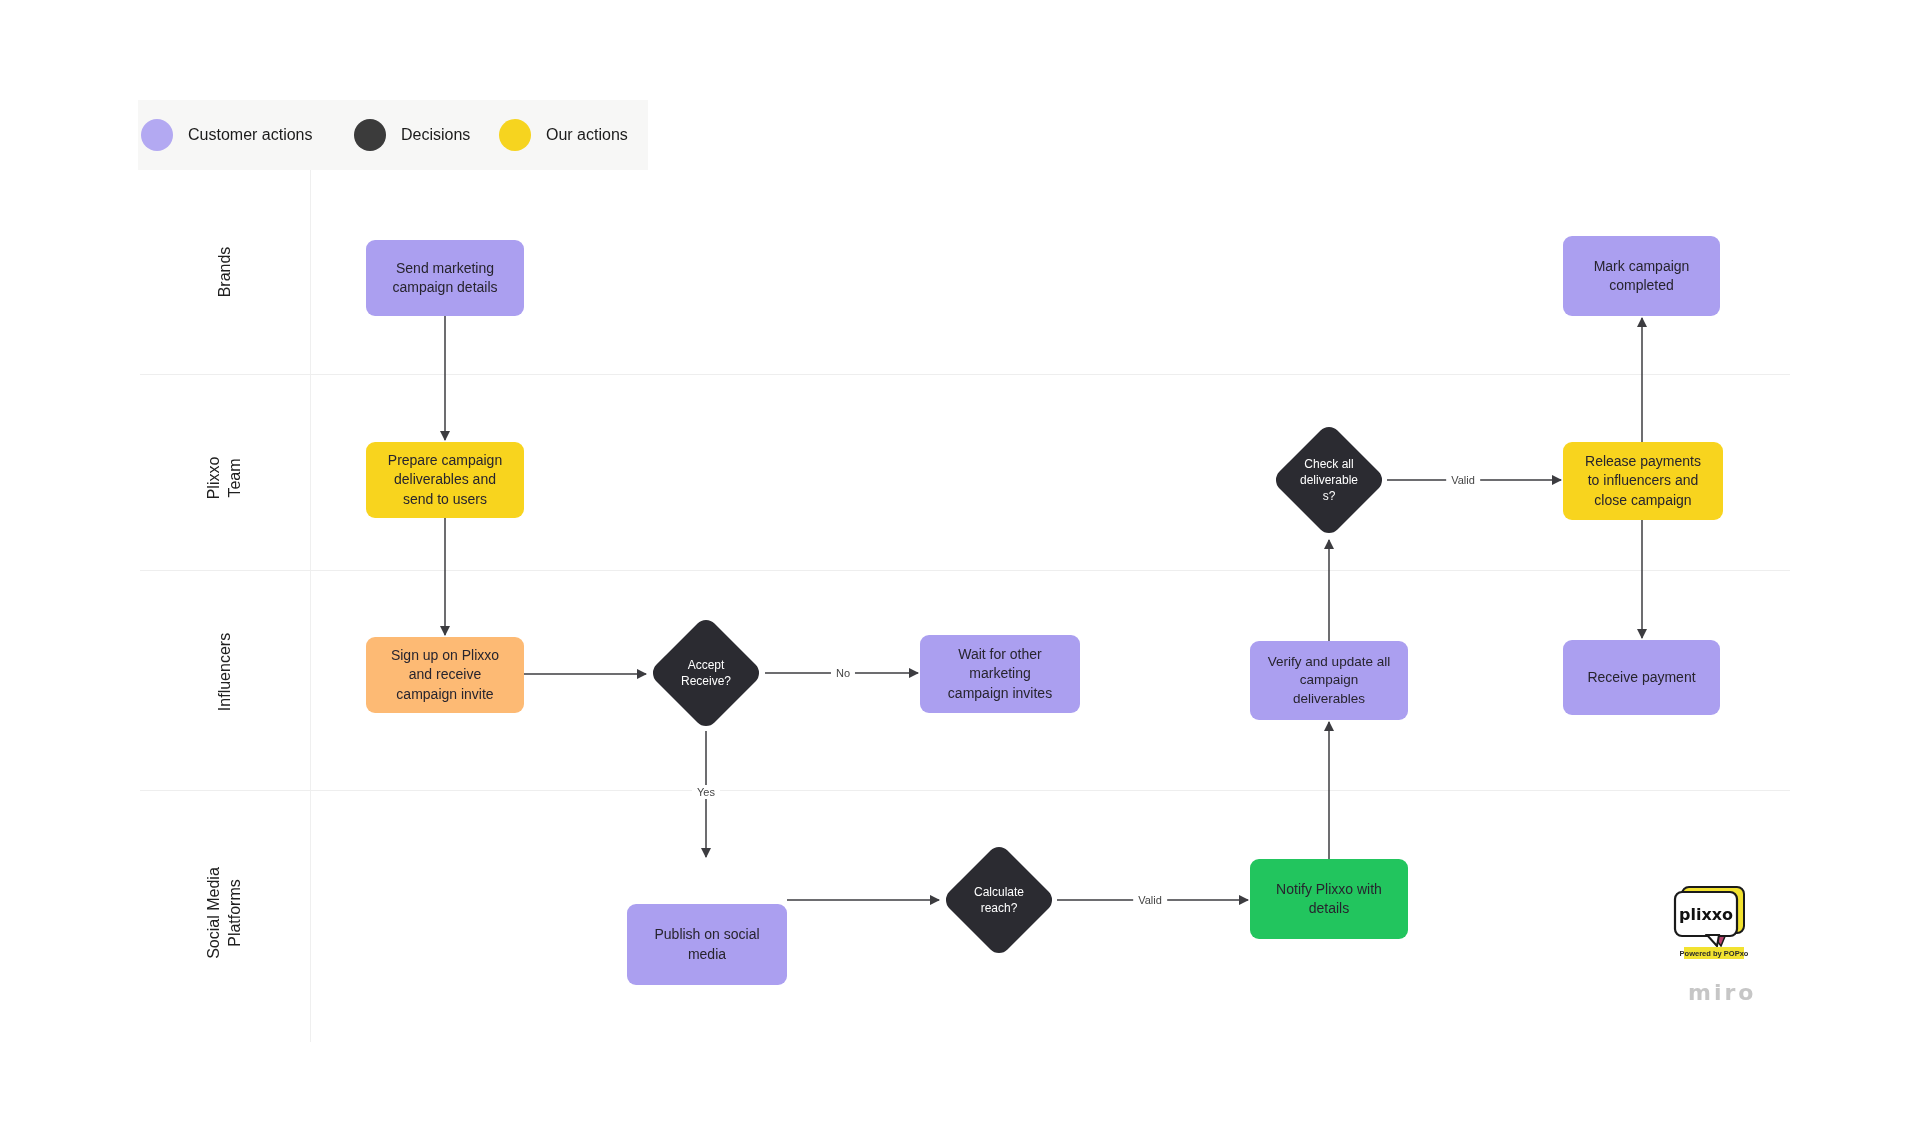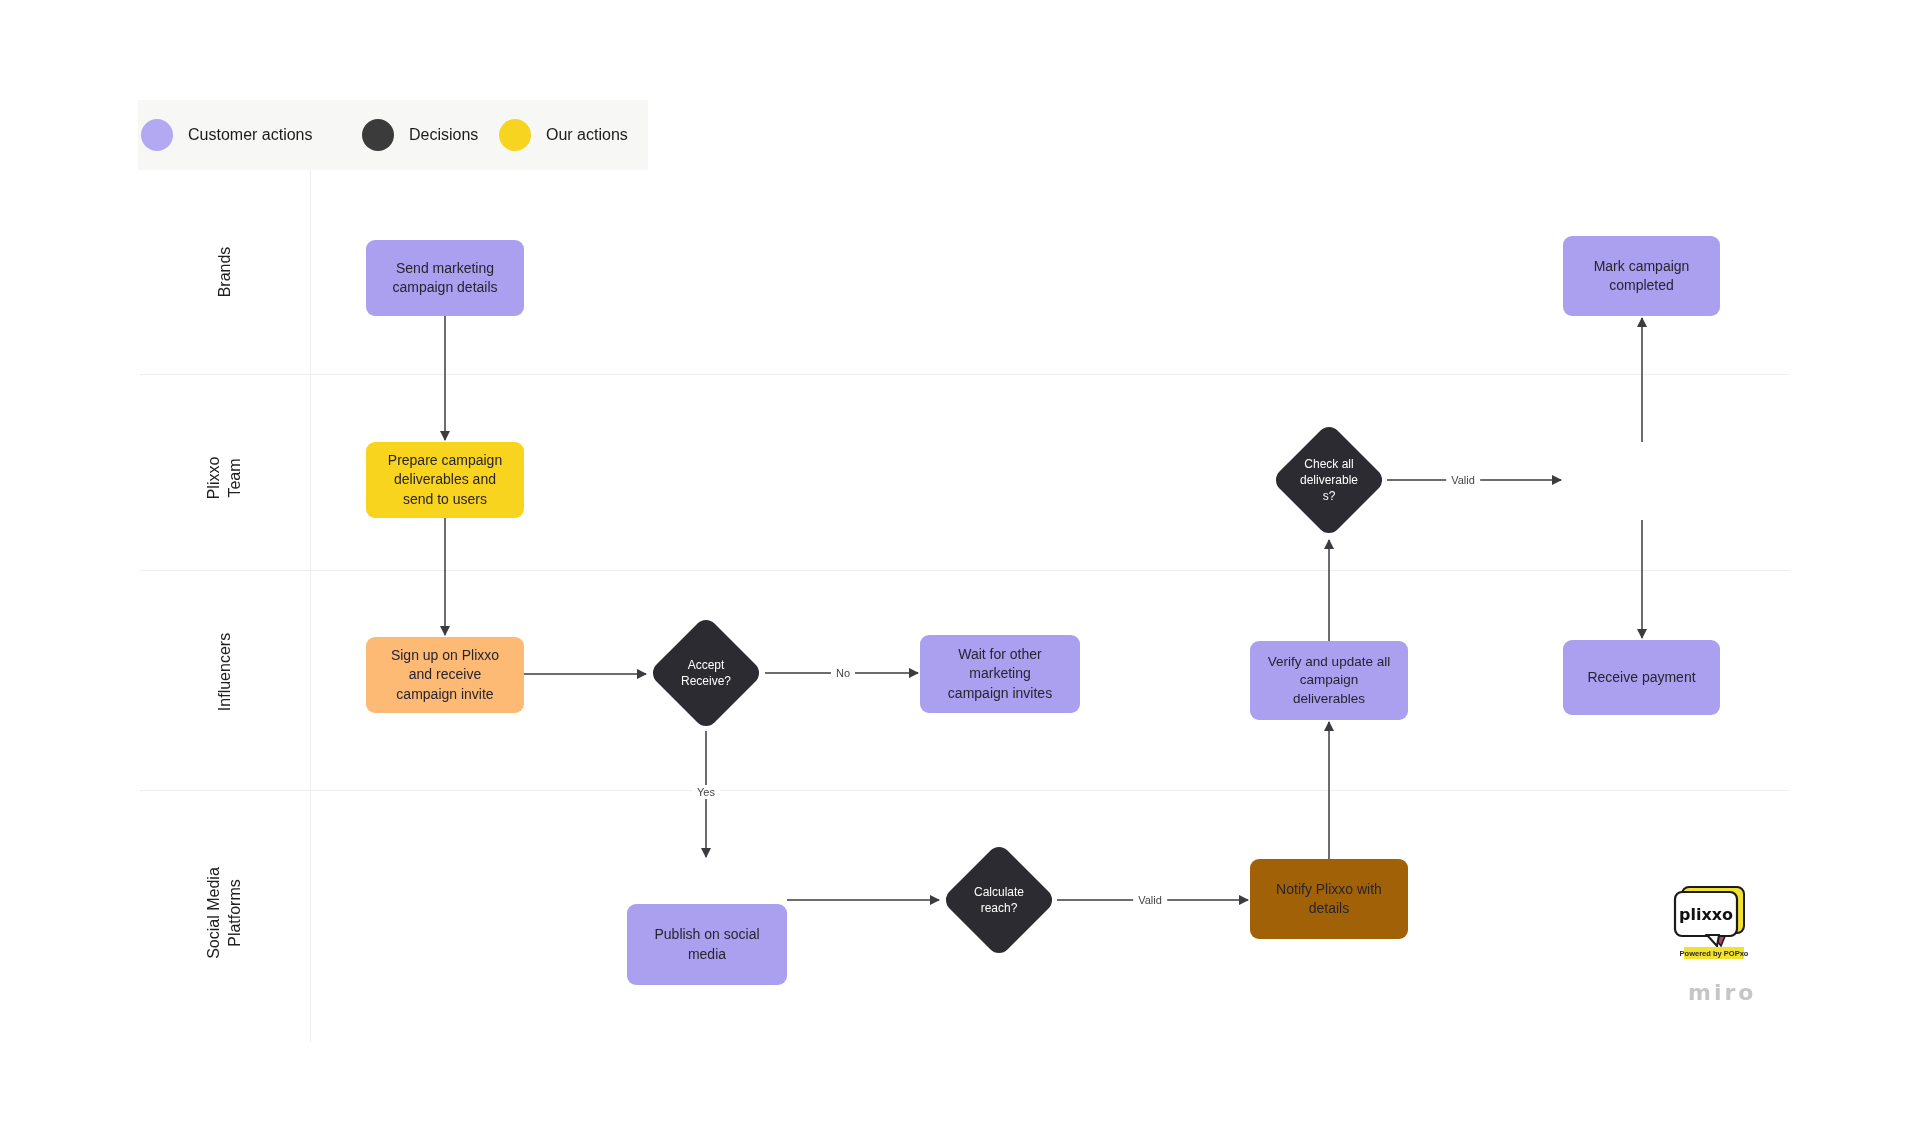--- a/index.html
+++ b/index.html
@@ -48,21 +48,21 @@
 </head>
 <body>
 
 <div class="canvas">
 
   <div class="legend">
     <div class="legend-item" style="left:3px;">
       <span class="legend-dot" style="background-color: rgb(179, 169, 242);"></span>
       <span class="legend-label">Customer actions</span>
     </div>
-    <div class="legend-item" style="left:224px;">
+    <div class="legend-item" style="left:216px;">
       <span class="legend-dot" style="background-color: rgb(59, 59, 59);"></span>
       <span class="legend-label">Decisions</span>
     </div>
     <div class="legend-item" style="left:361px;">
       <span class="legend-dot" style="background-color: rgb(246, 212, 31);"></span>
       <span class="legend-label">Our actions</span>
     </div>
   </div>
 
   <div class="lane-line-v"></div>
@@ -122,34 +122,37 @@
 
   <div class="node" style="left: 627px; top: 904px; width: 160px; height: 81px; background-color: rgb(171, 159, 240);">Publish on social
 media</div>
 
   <div class="diamond" style="left:941px; top:842px;">
     <div class="diamond-shape" style="background-color: rgb(43, 43, 49);"></div>
     <div class="diamond-label">Calculate
 reach?</div>
   </div>
 
-  <div class="node" style="left: 1250px; top: 859px; width: 158px; height: 80px; background-color: #a16207;">Notify Plixxo with
+  <div class="node" style="left: 1250px; top: 859px; width: 158px; height: 80px; background-color: #22c55e;">Notify Plixxo with
 details</div>
 
   <div class="node" style="left: 1250px; top: 641px; width: 158px; height: 79px; font-size: 13.5px; background-color: rgb(171, 159, 240);">Verify and update all
 campaign
 deliverables</div>
 
   <div class="diamond" style="left:1271px; top:422px;">
     <div class="diamond-shape" style="background-color: rgb(43, 43, 49);"></div>
     <div class="diamond-label">Check all
 deliverable
 s?</div>
   </div>
 
+  <div class="node" style="left: 1563px; top: 442px; width: 160px; height: 78px; background-color: rgb(248, 212, 30);">Release payments
+to influencers and
+close campaign</div>
 
   <div class="node" style="left: 1563px; top: 236px; width: 157px; height: 80px; background-color: rgb(171, 159, 240);">Mark campaign
 completed</div>
 
   <div class="node" style="left: 1563px; top: 640px; width: 157px; height: 75px; background-color: rgb(171, 159, 240);">Receive payment</div>
 
   <div class="edge-label" style="left:843px;  top:673px;">No</div>
   <div class="edge-label" style="left:706px;  top:792px;">Yes</div>
   <div class="edge-label" style="left:1150px; top:900px;">Valid</div>
   <div class="edge-label" style="left:1463px; top:480px;">Valid</div>

